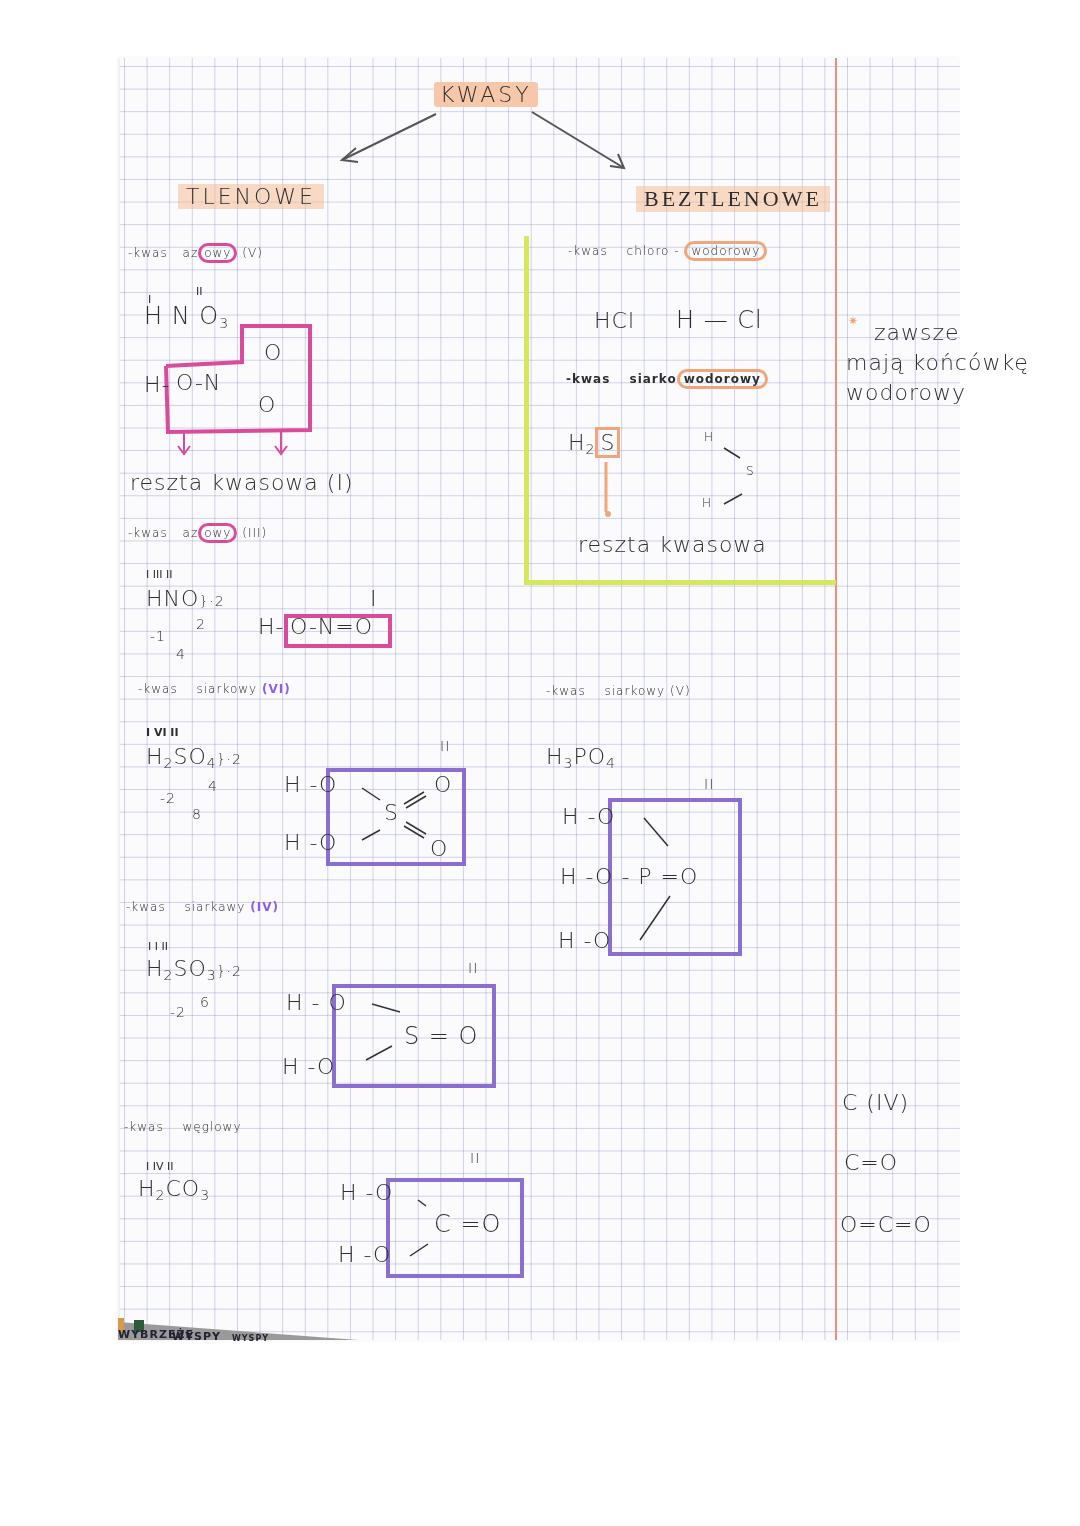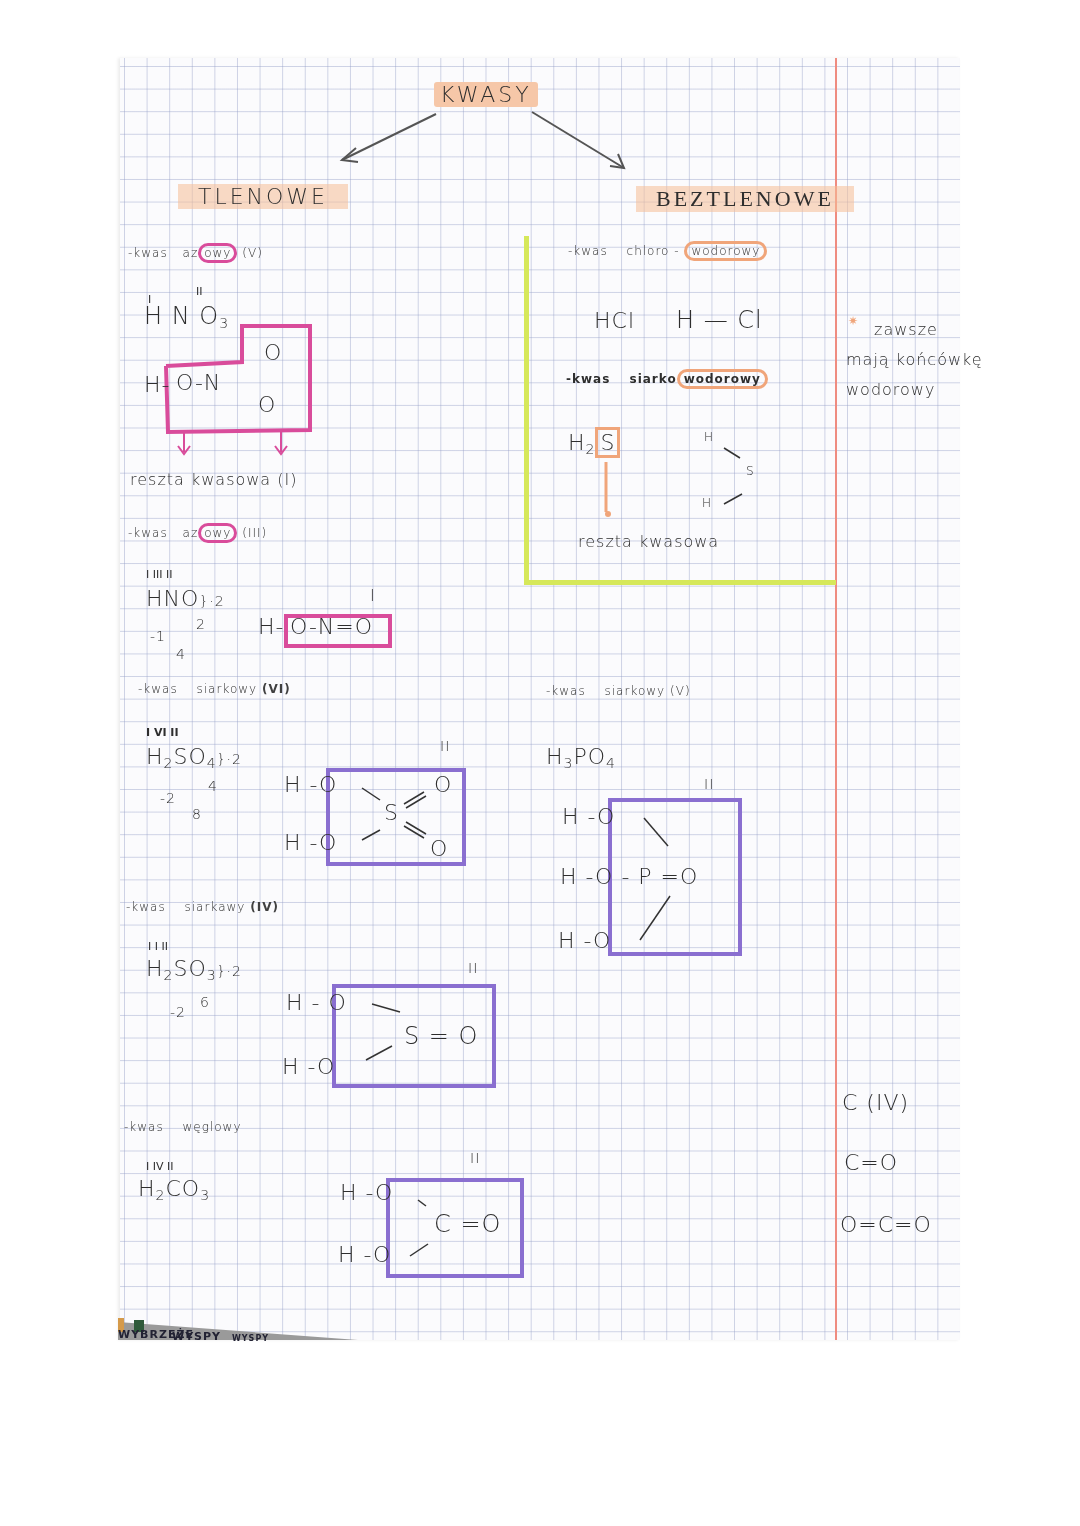--- a/index.html
+++ b/index.html
@@ -8,34 +8,34 @@
     background-image:
       linear-gradient(to right, rgba(150,160,200,0.45) 1px, transparent 1px),
       linear-gradient(to bottom, rgba(150,160,200,0.45) 1px, transparent 1px);
     background-size:22.6px 22.6px; background-position:4px 8px;
     box-shadow:-2px 0 3px rgba(0,0,0,0.08);}
   .margin-line{position:absolute;left:835px;top:58px;width:2px;height:1282px;background:#ef8c80;}
   .hw{position:absolute;white-space:nowrap;font-family:"DejaVu Sans",sans-serif;font-weight:300;color:#2e2e2e;letter-spacing:1px;}
   .f20{font-size:12px;}
   .f22{font-size:22px;}
   .f24{font-size:24px;}
-  .f18{font-size:16px;}
+  .f18{font-size:22px;}
   .f14{font-size:14px;}
   .f11{font-size:11px;}
   .hl-orange{background:#f6c7a8;padding:0 6px;border-radius:3px;text-align:center;}
-  .hl-orange-light{background:rgba(246,190,150,0.55);padding:0 20px;}
+  .hl-orange-light{background:rgba(246,190,150,0.55);padding:0 8px;}
   .title{font-size:22px;letter-spacing:3px;}
   .circle-pink{border:3px solid #d94c9b;border-radius:20px;padding:0 3px;}
   .circle-orange{border:3px solid #f0a57a;border-radius:16px;padding:0 4px;}
   .box{position:absolute;border:4px solid;}
   .pink{border-color:#d94c9b;}
   .purple{border-color:#8a6fd0;}
   .green{background:#d6e85a;position:absolute;}
   .pinkmark{color:#d94c9b;}
-  .purplemark{color:#404040;font-weight:bold;}
+  .purplemark{color:#8b5cf6;font-weight:bold;}
   sub{font-size:14px;vertical-align:-4px;}
   .ox{position:absolute;font-size:11px;color:#2e2e2e;}
   svg{position:absolute;overflow:visible;}
   .bottom-strip{position:absolute;left:118px;top:1312px;width:240px;height:28px;}
 </style>
 </head>
 <body>
 
 <div class="page"></div>
 <div class="margin-line"></div>

